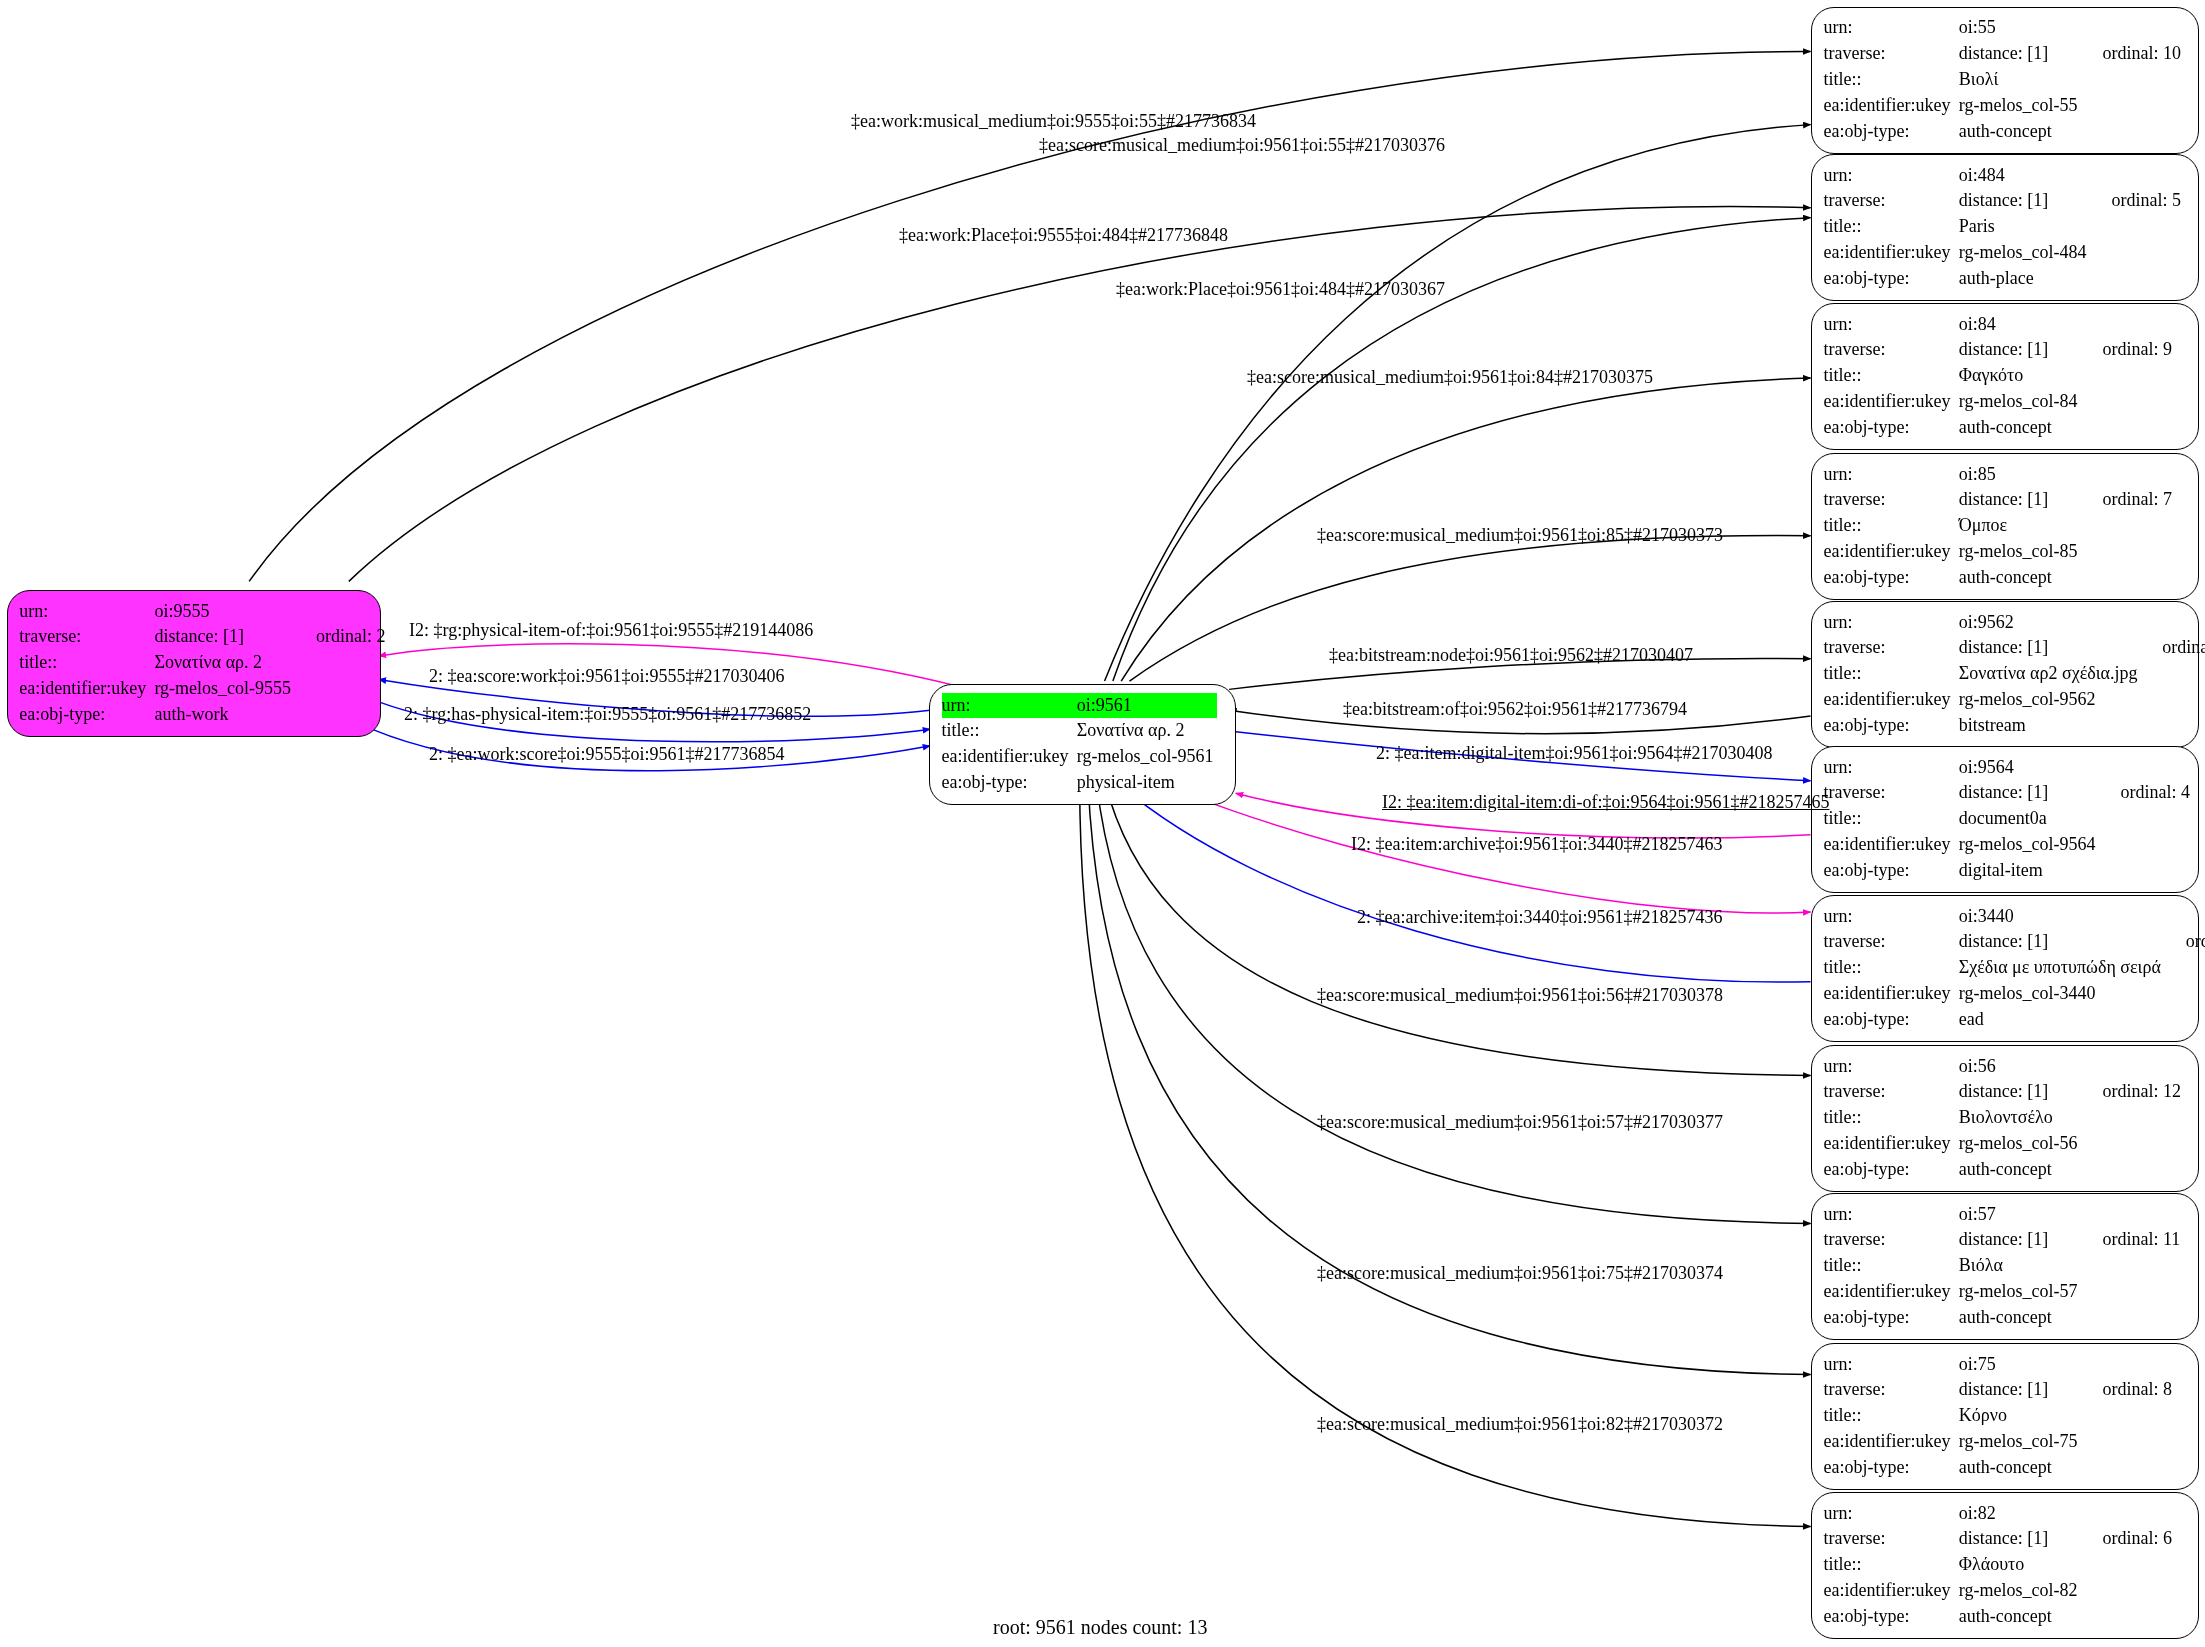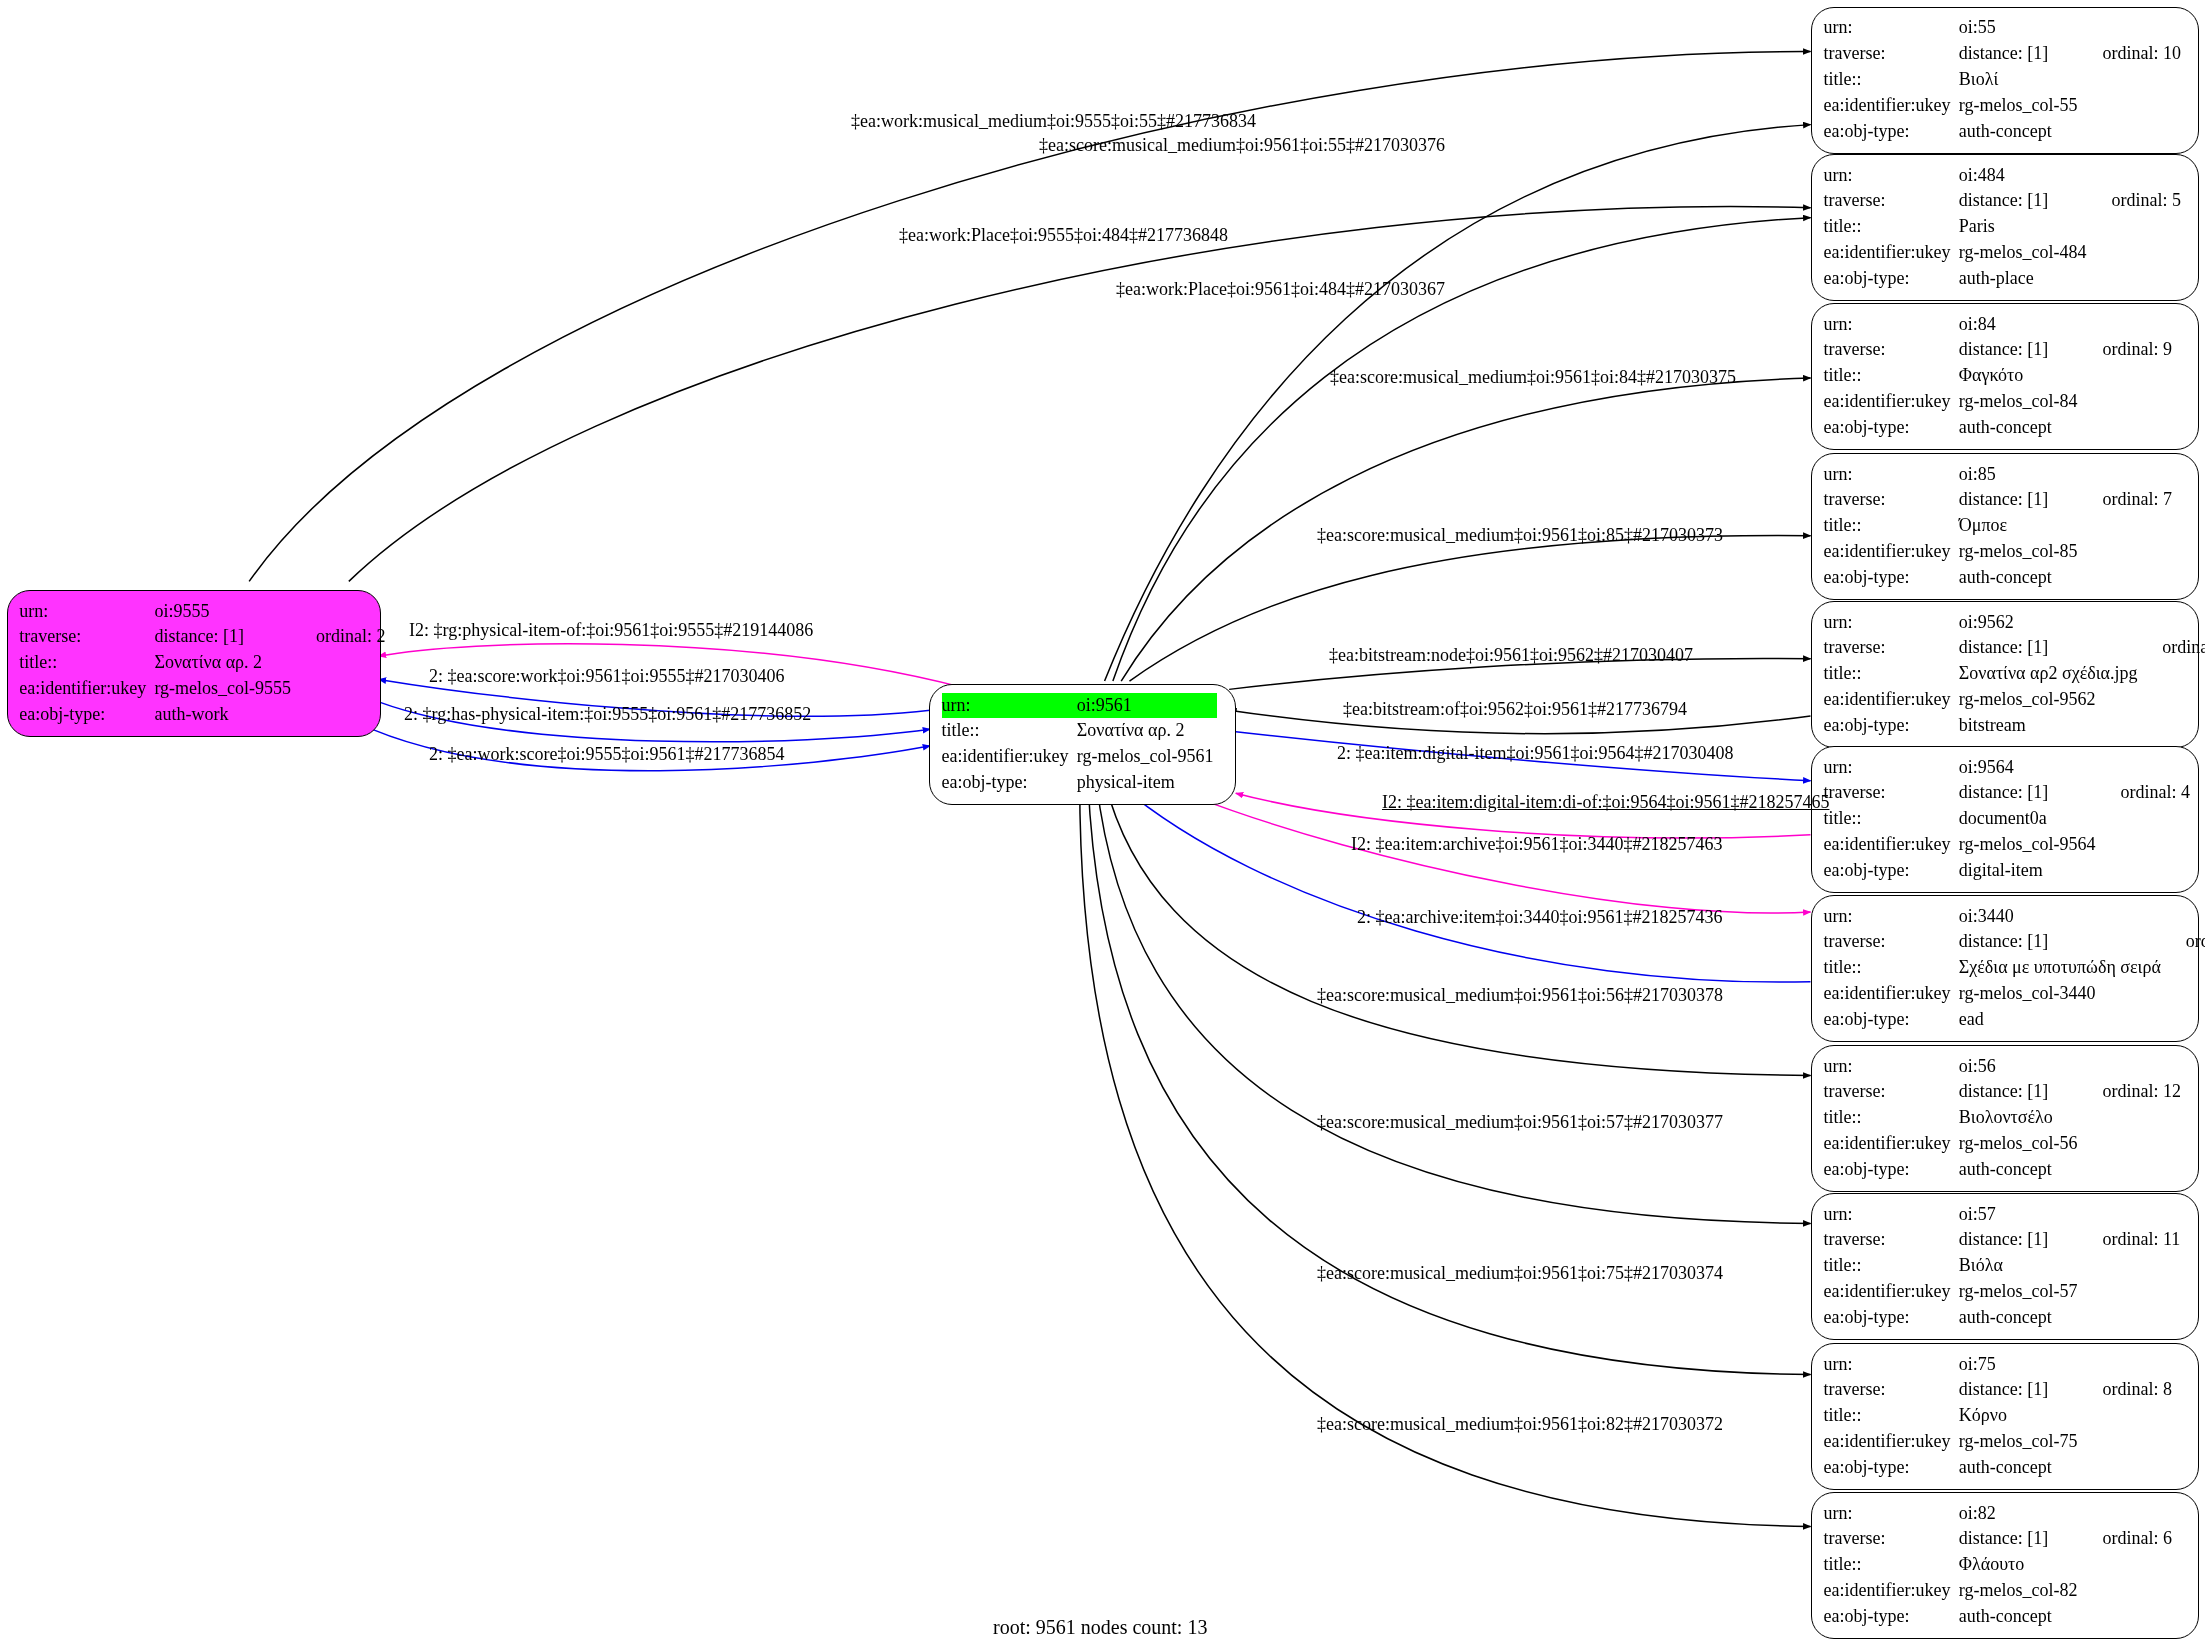--- a/index.html
+++ b/index.html
@@ -523,31 +523,31 @@
             <td class="ord"></td>
           </tr>
     </tbody>
       </table>
   </div>
 
   <div class="elabel" style="left:851px;top:112px;">‡ea:work:musical_medium‡oi:9555‡oi:55‡#217736834</div>
   <div class="elabel" style="left:1039px;top:136px;">‡ea:score:musical_medium‡oi:9561‡oi:55‡#217030376</div>
   <div class="elabel" style="left:899px;top:226px;">‡ea:work:Place‡oi:9555‡oi:484‡#217736848</div>
   <div class="elabel" style="left:1116px;top:280px;">‡ea:work:Place‡oi:9561‡oi:484‡#217030367</div>
-  <div class="elabel" style="left:1330px;top:368px;">‡ea:score:musical_medium‡oi:9561‡oi:84‡#217030375</div>
+  <div class="elabel" style="left:1247px;top:368px;">‡ea:score:musical_medium‡oi:9561‡oi:84‡#217030375</div>
   <div class="elabel" style="left:1317px;top:526px;">‡ea:score:musical_medium‡oi:9561‡oi:85‡#217030373</div>
   <div class="elabel" style="left:1329px;top:646px;">‡ea:bitstream:node‡oi:9561‡oi:9562‡#217030407</div>
   <div class="elabel" style="left:1343px;top:700px;">‡ea:bitstream:of‡oi:9562‡oi:9561‡#217736794</div>
 
   <div class="elabel" style="left:409px;top:621px;">I2: ‡rg:physical-item-of:‡oi:9561‡oi:9555‡#219144086</div>
   <div class="elabel" style="left:429px;top:667px;">2: ‡ea:score:work‡oi:9561‡oi:9555‡#217030406</div>
   <div class="elabel" style="left:404px;top:705px;">2: ‡rg:has-physical-item:‡oi:9555‡oi:9561‡#217736852</div>
   <div class="elabel" style="left:429px;top:745px;">2: ‡ea:work:score‡oi:9555‡oi:9561‡#217736854</div>
 
-  <div class="elabel" style="left:1337px;top:744px;">2: ‡ea:item:digital-item‡oi:9561‡oi:9564‡#217030408</div>
+  <div class="elabel" style="left:1376px;top:744px;">2: ‡ea:item:digital-item‡oi:9561‡oi:9564‡#217030408</div>
   <div class="elabel" style="left:1382px;top:793px;text-decoration:underline;">I2: ‡ea:item:digital-item:di-of:‡oi:9564‡oi:9561‡#218257465</div>
   <div class="elabel" style="left:1351px;top:835px;">I2: ‡ea:item:archive‡oi:9561‡oi:3440‡#218257463</div>
   <div class="elabel" style="left:1357px;top:908px;">2: ‡ea:archive:item‡oi:3440‡oi:9561‡#218257436</div>
 
   <div class="elabel" style="left:1317px;top:986px;">‡ea:score:musical_medium‡oi:9561‡oi:56‡#217030378</div>
   <div class="elabel" style="left:1317px;top:1113px;">‡ea:score:musical_medium‡oi:9561‡oi:57‡#217030377</div>
   <div class="elabel" style="left:1317px;top:1264px;">‡ea:score:musical_medium‡oi:9561‡oi:75‡#217030374</div>
   <div class="elabel" style="left:1317px;top:1415px;">‡ea:score:musical_medium‡oi:9561‡oi:82‡#217030372</div>
 
   <div class="footer" style="left:993px;top:1616px;">root: 9561 nodes count: 13</div>

